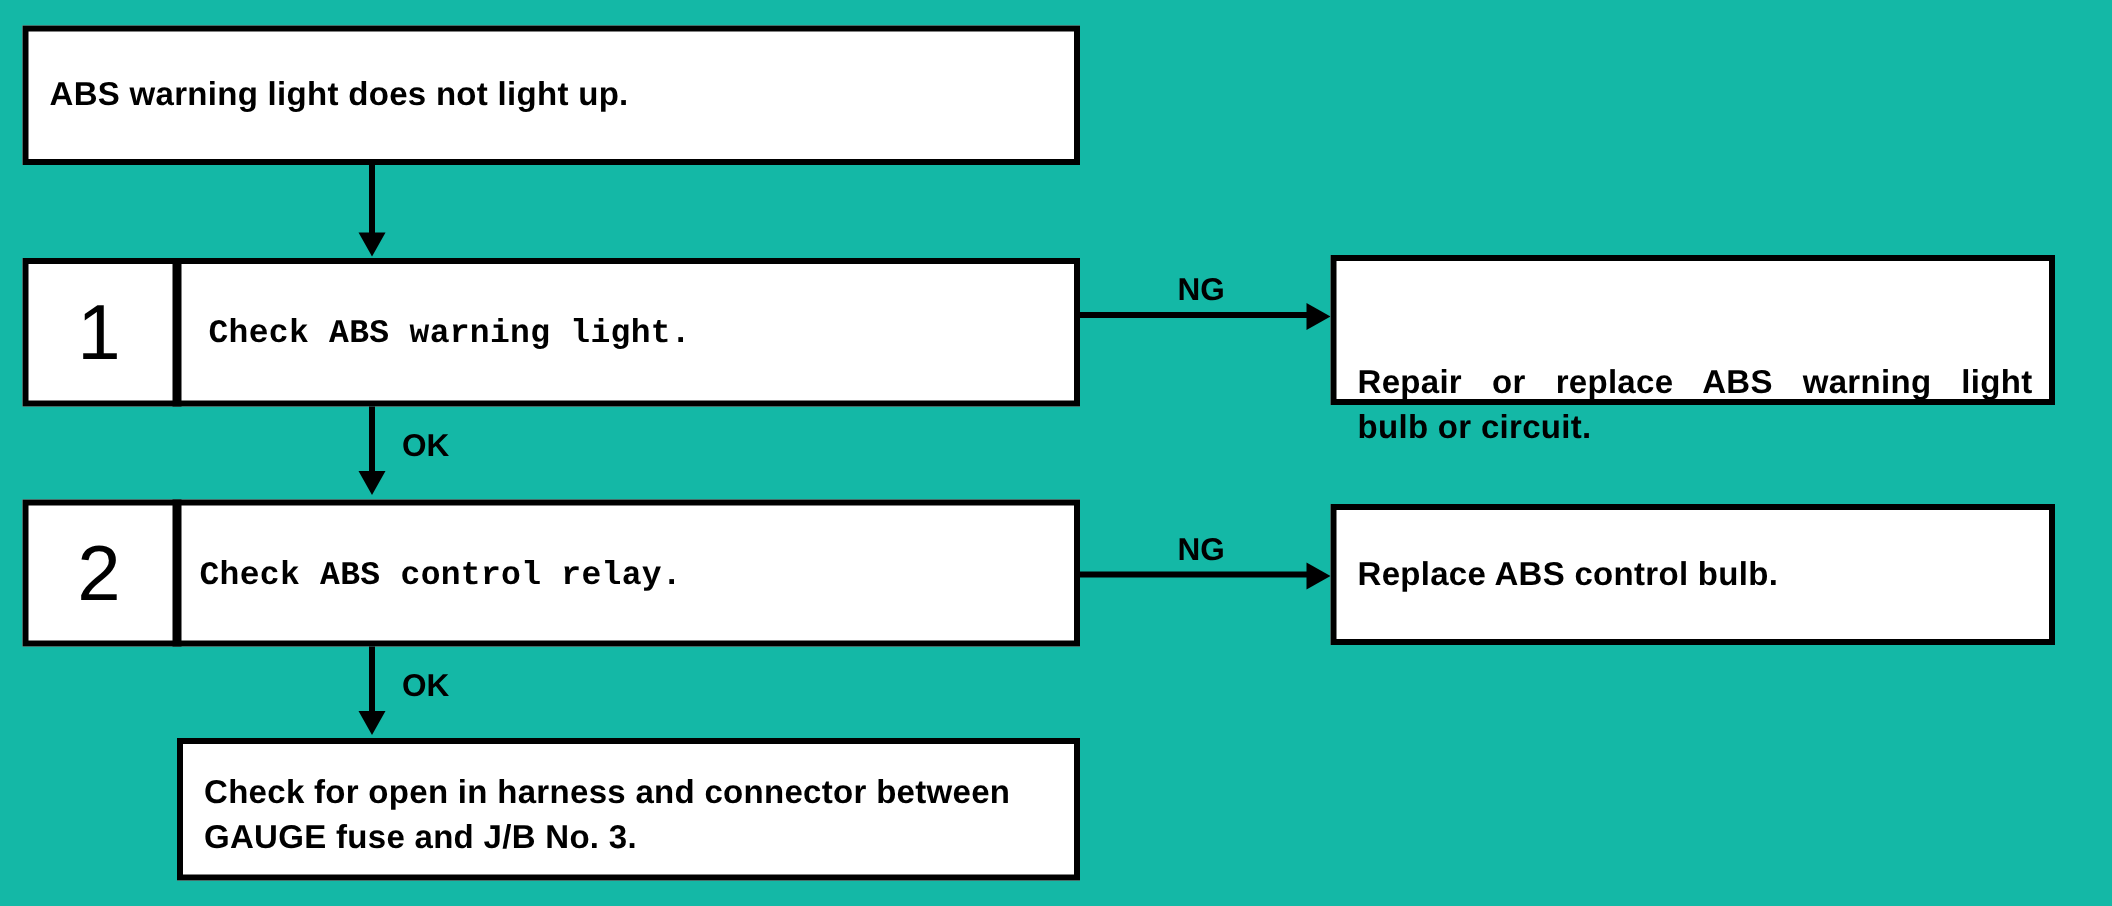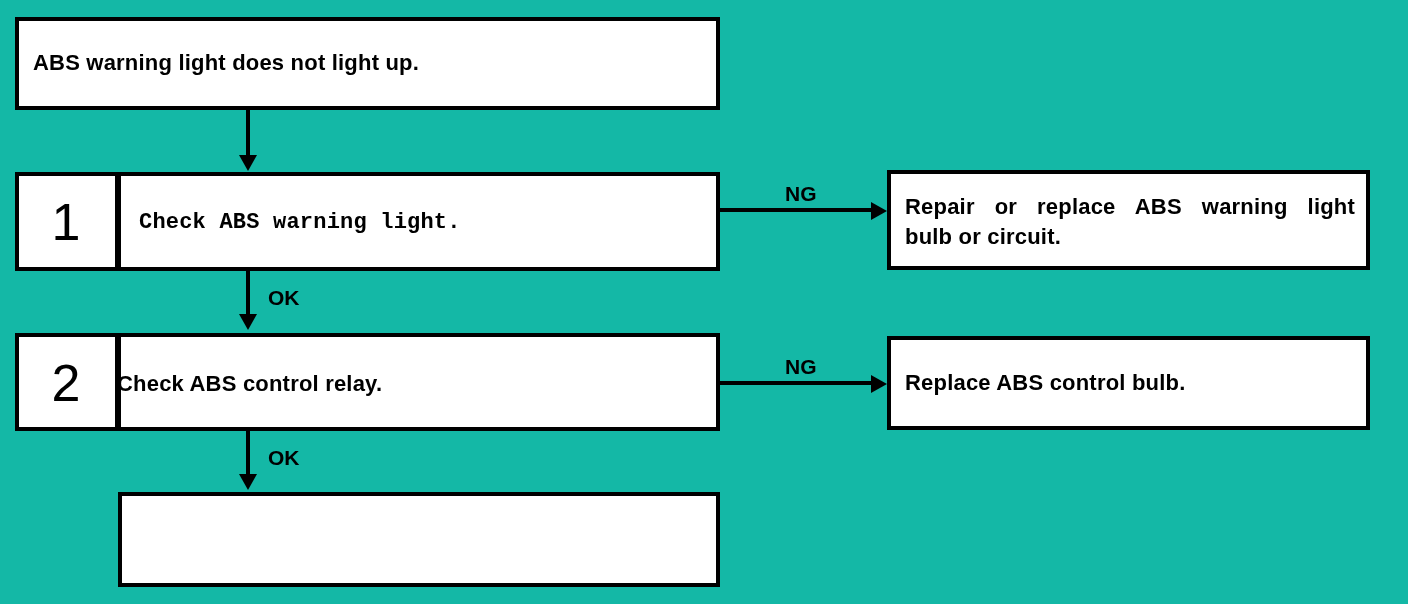--- a/index.html
+++ b/index.html
@@ -55,36 +55,37 @@
     text-align: center;
     font-family: "Liberation Sans", sans-serif;
     font-weight: 400;
     font-size: 52px;
     line-height: 52px;
     color: #000000;
   }
   #step1-number { left: 16px; top: 196px; }
   #step2-number { left: 16px; top: 357px; }
   #step1-label { left: 139px; top: 208px; width: 560px; font-family: Liberation Mono, monospace; }
-  #step2-label { left: 117px; top: 369px; width: 560px; }
+  #step2-label { left: 133px; top: 369px; width: 560px; font-family: Liberation Mono, monospace; }
   
   #final-box { left: 118px; top: 492px; width: 602px; height: 95px; }
   #final-box-text {
     left: 136px; top: 513px; width: 570px;
   }
   
   #ng1-box { left: 887px; top: 170px; width: 483px; height: 100px; }
   #ng1-text {
     left: 905px; top: 192px; width: 450px;
     text-align: justify;
   }
   #ng1-text .just-line {
     display: block;
     text-align: justify;
     text-align-last: justify;
+    margin-top: 48px;
   }
   #ng1-text .last-line {
     display: block;
     text-align: right;
     text-align-last: left;
   }
   #ng2-box { left: 887px; top: 336px; width: 483px; height: 94px; }
   #ng2-text {
     left: 905px; top: 368px; width: 450px;
   }
@@ -179,14 +180,18 @@
   <div class="edge-label" id="conn-step2-ng-label">NG</div>
 
   <div class="box" id="ng2-box"></div>
   <div class="box-text" id="ng2-text">Replace ABS control bulb.</div>
 
   <div class="vline" id="conn-step2-final-line"></div>
   <div class="arrow-down" id="conn-step2-final-arrow"></div>
   <div class="edge-label" id="conn-step2-final-label">OK</div>
 
   <div class="box" id="final-box"></div>
+  <div class="box-text" id="final-box-text">
+    <span style="display:block;">Check for open in harness and connector between</span>
+    <span style="display:block;">GAUGE fuse and J/B No. 3.</span>
+  </div>
 
 </div>
 
 </body></html>

